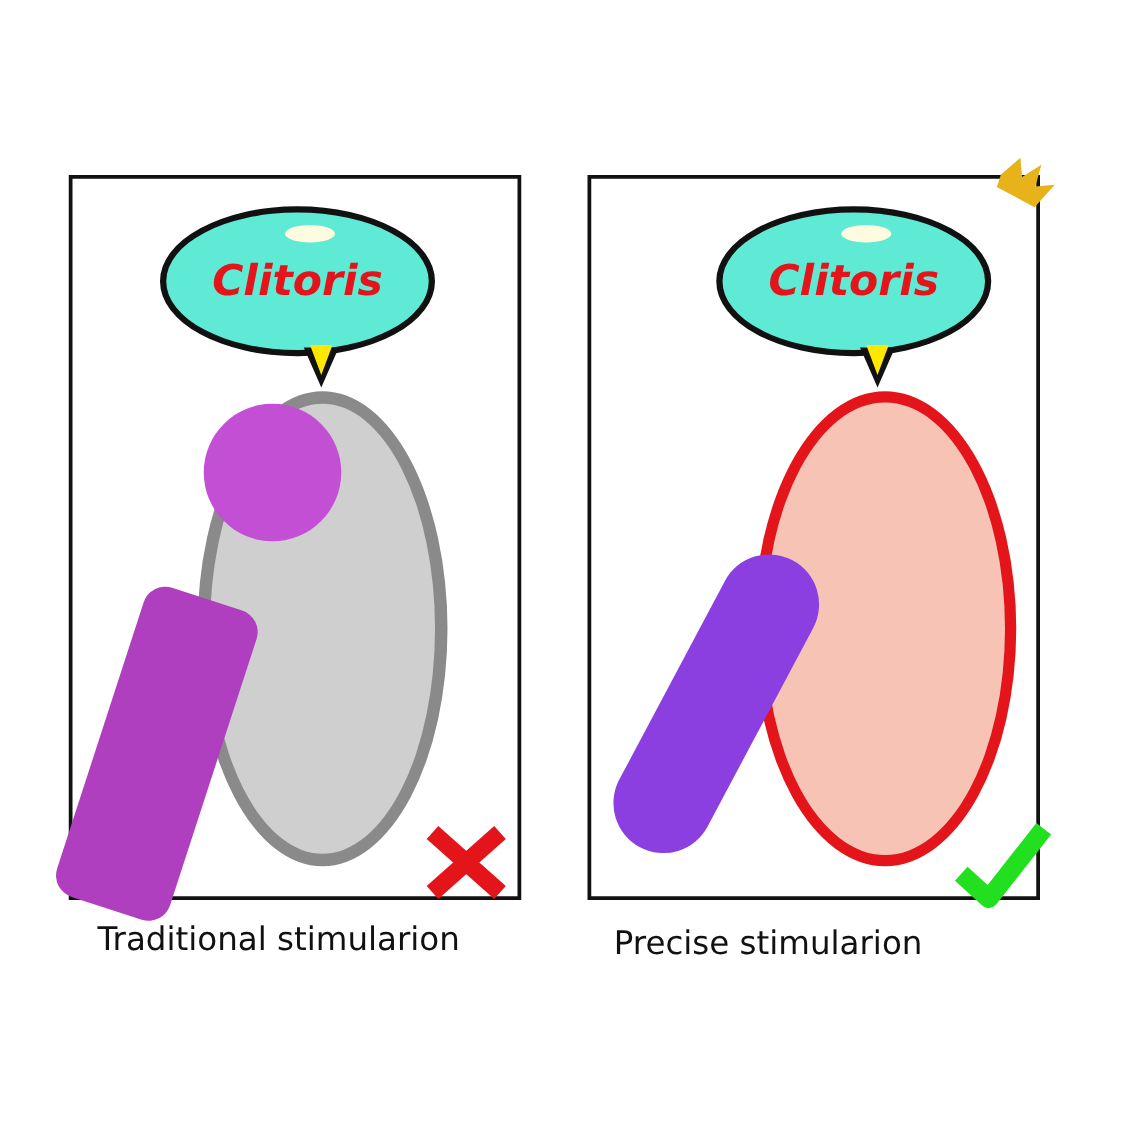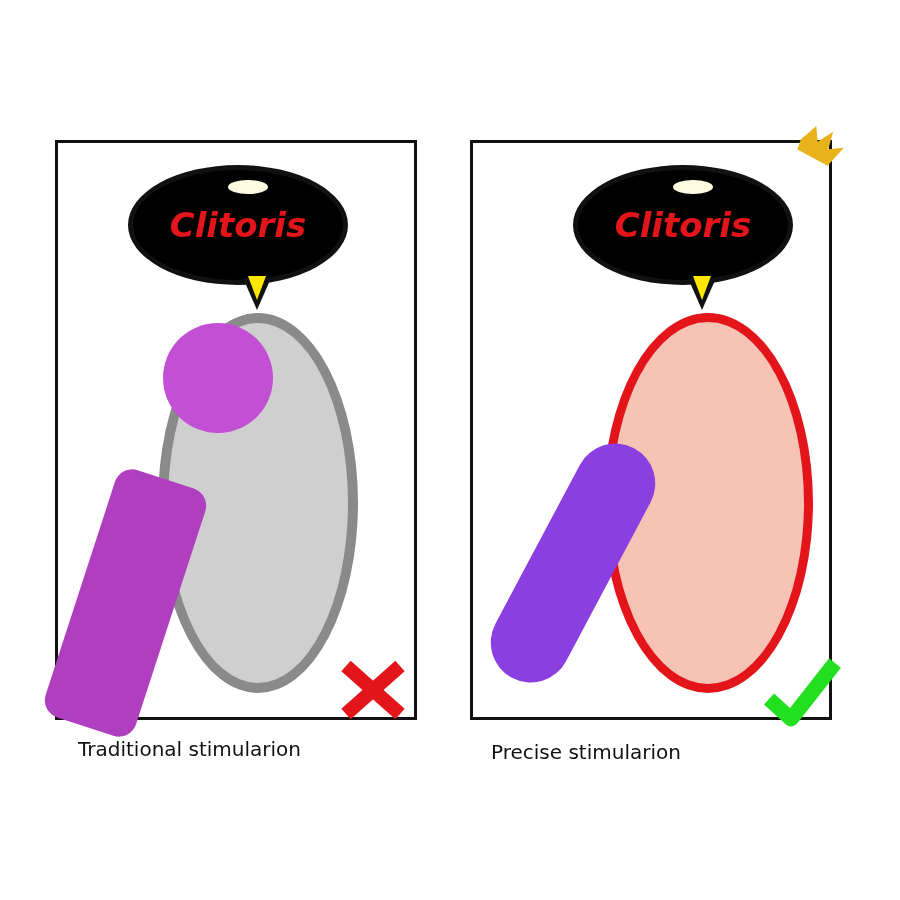--- a/index.html
+++ b/index.html
@@ -8,21 +8,21 @@
     .panel { position: absolute; top: 140px; height: 580px; background: #fff;
              border: 3px solid #111; box-sizing: border-box; }
     .panel.left  { left: 55px;  width: 362px; }
     .panel.right { left: 470px; width: 362px; }
     .oval { position: absolute; border-radius: 50%; box-sizing: border-box; }
     .left .oval  { left: 100px; top: 170px; width: 200px; height: 380px;
                    background: #cfcfcf; border: 10px solid #8a8a8a; }
     .right .oval { left: 130px; top: 170px; width: 210px; height: 380px;
                    background: #f6c3b4; border: 9px solid #e3151a; }
     .bubble { position: absolute; top: 22px; width: 220px; height: 120px;
-              background: #000000; border: 5px solid #111; border-radius: 50%;
+              background: #5eead4; border: 5px solid #111; border-radius: 50%;
               box-sizing: border-box; display: flex; align-items: center;
               justify-content: center; }
     .left .bubble  { left: 70px; }
     .right .bubble { left: 100px; }
     .bubble .tail { position: absolute; bottom: -30px; left: 110px; width: 0; height: 0;
                     border-left: 14px solid transparent; border-right: 14px solid transparent;
                     border-top: 32px solid #111; }
     .bubble .tail::after { content: ""; position: absolute; left: -9px; top: -34px;
                     border-left: 9px solid transparent; border-right: 9px solid transparent;
                     border-top: 24px solid #ffe800; }
@@ -34,21 +34,21 @@
     .left .device  { left: 20px; top: 330px; width: 95px; height: 260px; background: #b03fc0;
                      transform: rotate(18deg); border-radius: 18px; }
     .left .head    { position: absolute; left: 105px; top: 180px; width: 110px; height: 110px;
                      background: #c24fd4; border-radius: 50%; }
     .right .device { left: 60px; top: 290px; width: 80px; height: 260px; background: #8b3fe0;
                      transform: rotate(28deg); }
     .mark { position: absolute; }
     .cross { left: 338px; top: 660px; width: 70px; height: 60px; }
     .check { left: 763px; top: 655px; width: 78px; height: 72px; }
     .crown { left: 795px; top: 122px; width: 50px; height: 50px; }
-    .caption { position: absolute; font-family: "DejaVu Sans", sans-serif; font-size: 20px; color: #111; }
+    .caption { position: absolute; font-family: "DejaVu Sans", sans-serif; font-size: 26px; color: #111; }
     .caption.left  { left: 78px;  top: 737px; }
     .caption.right { left: 491px; top: 740px; }
   </style>
 </head>
 <body>
 
 <div class="panel left">
   <div class="bubble">
     <span class="shine"></span>
     <span class="bubble-text">Clitoris</span>

